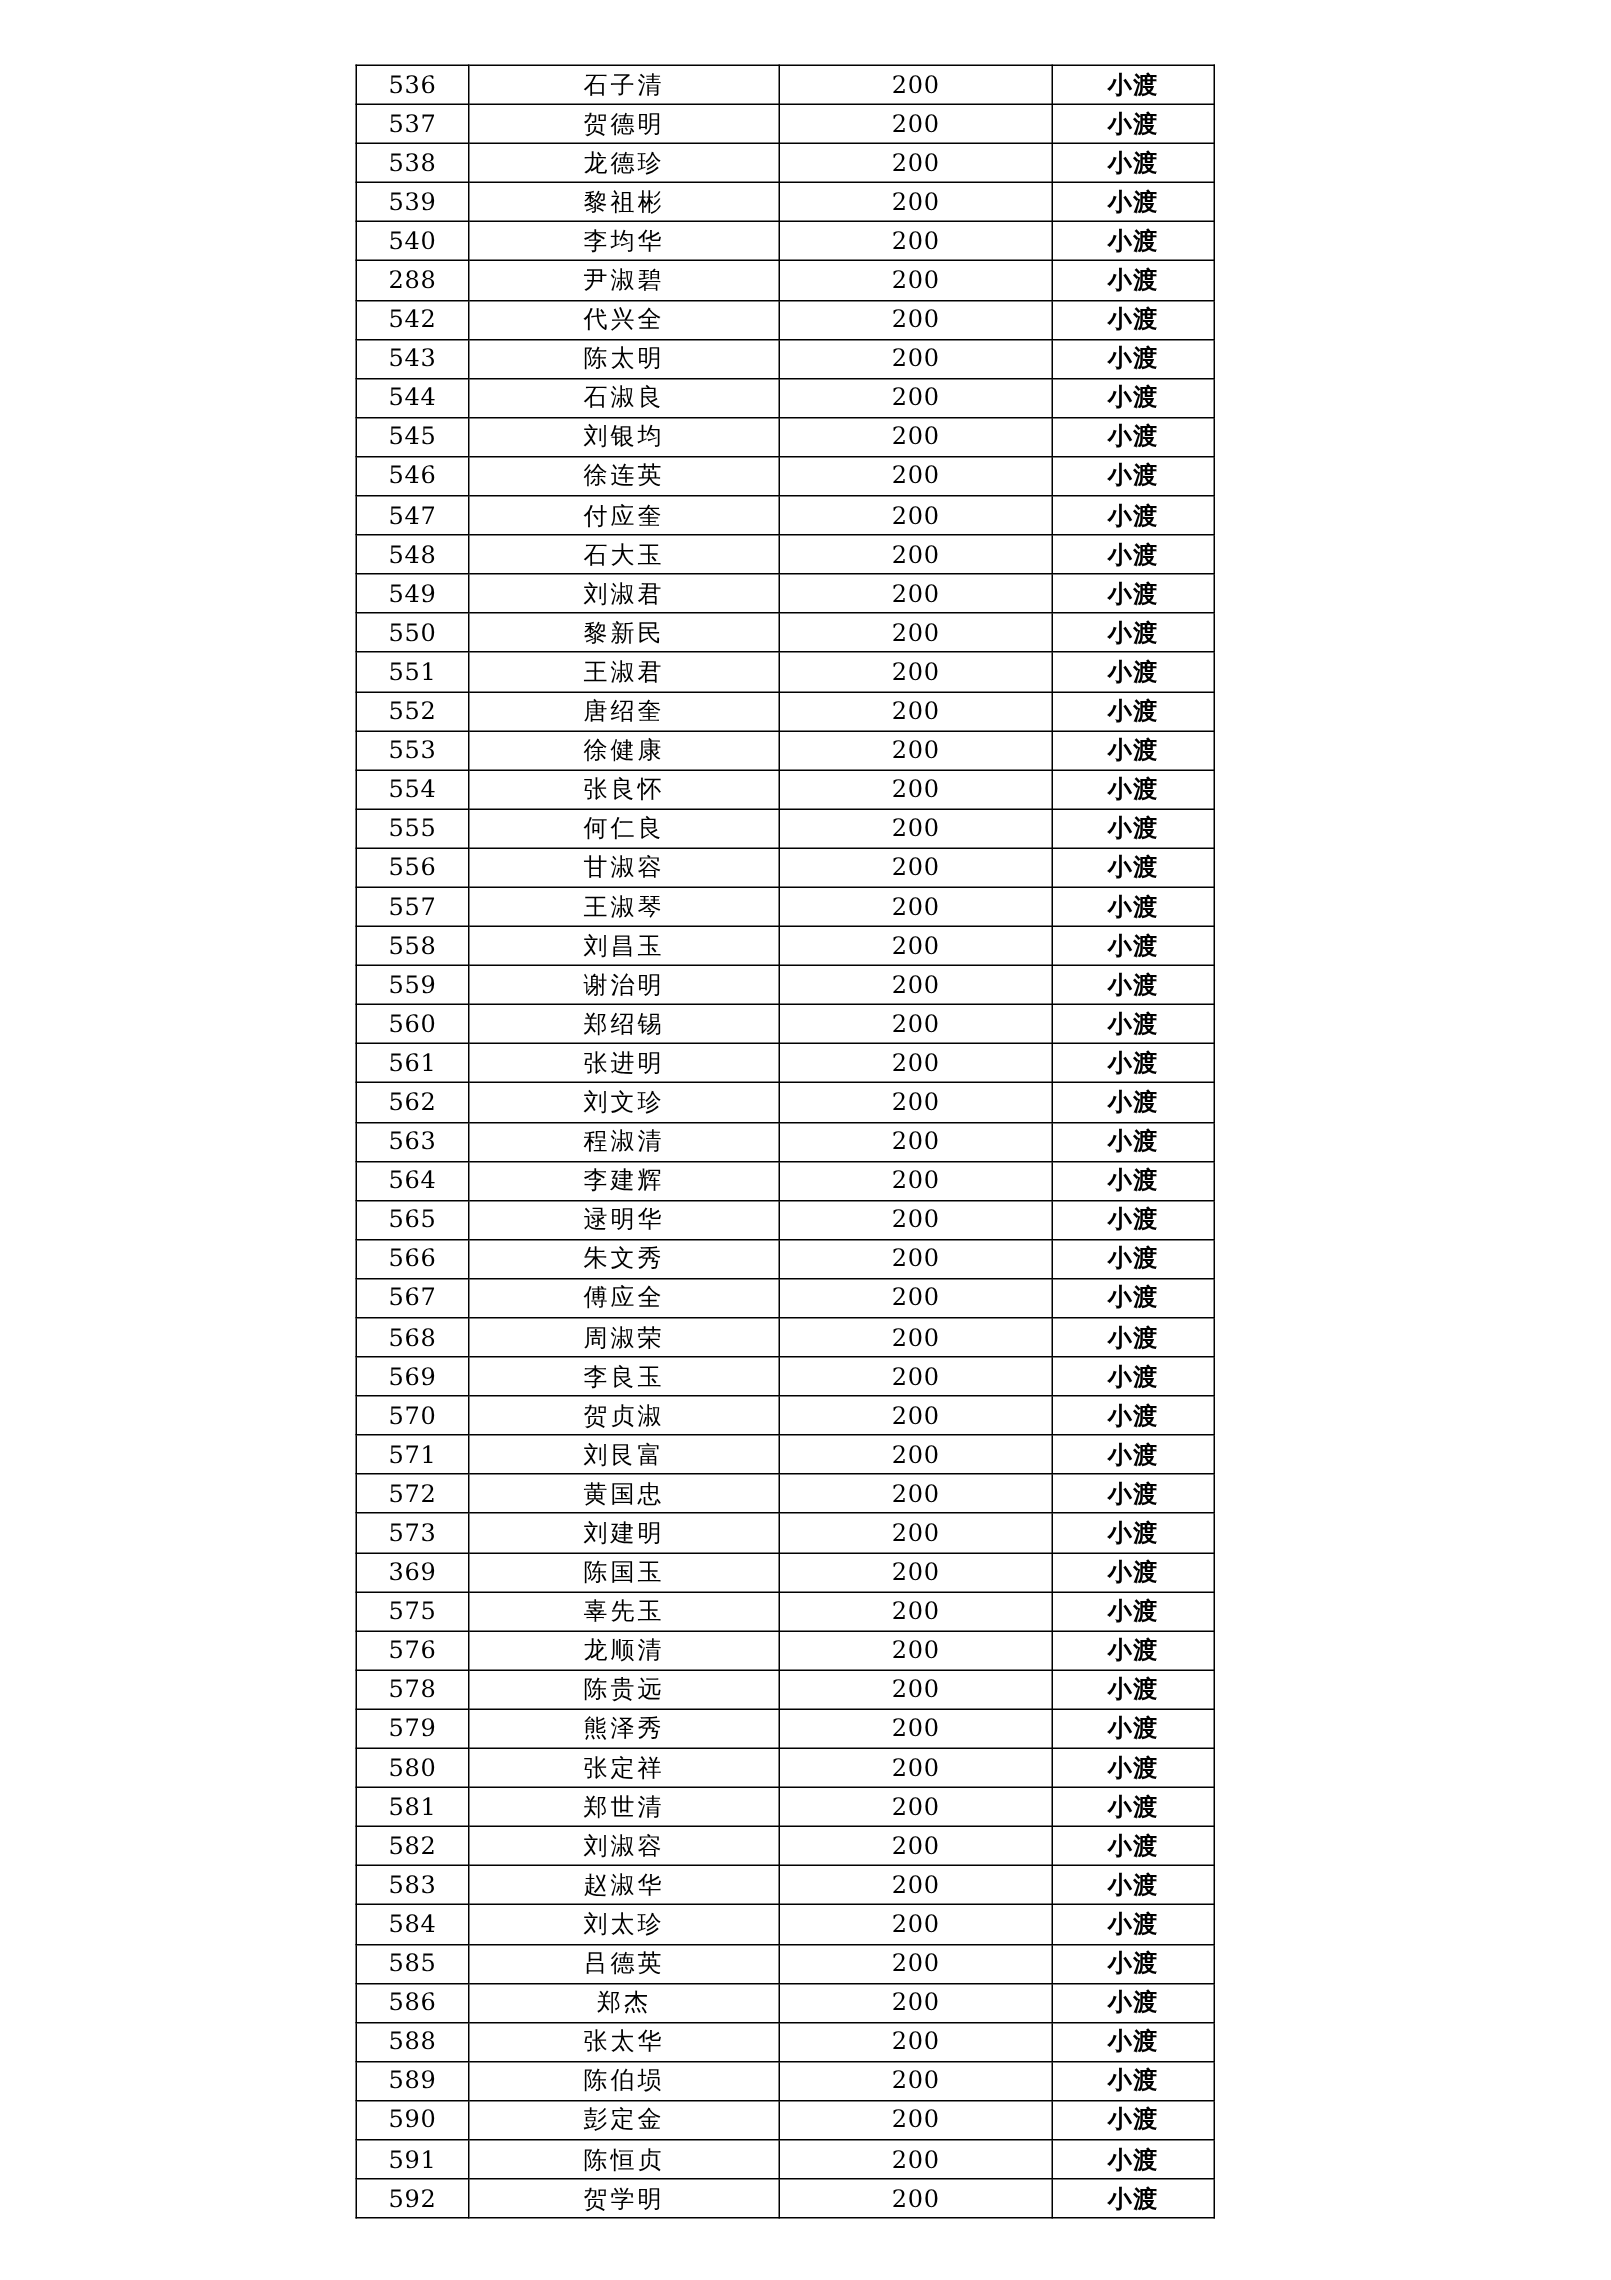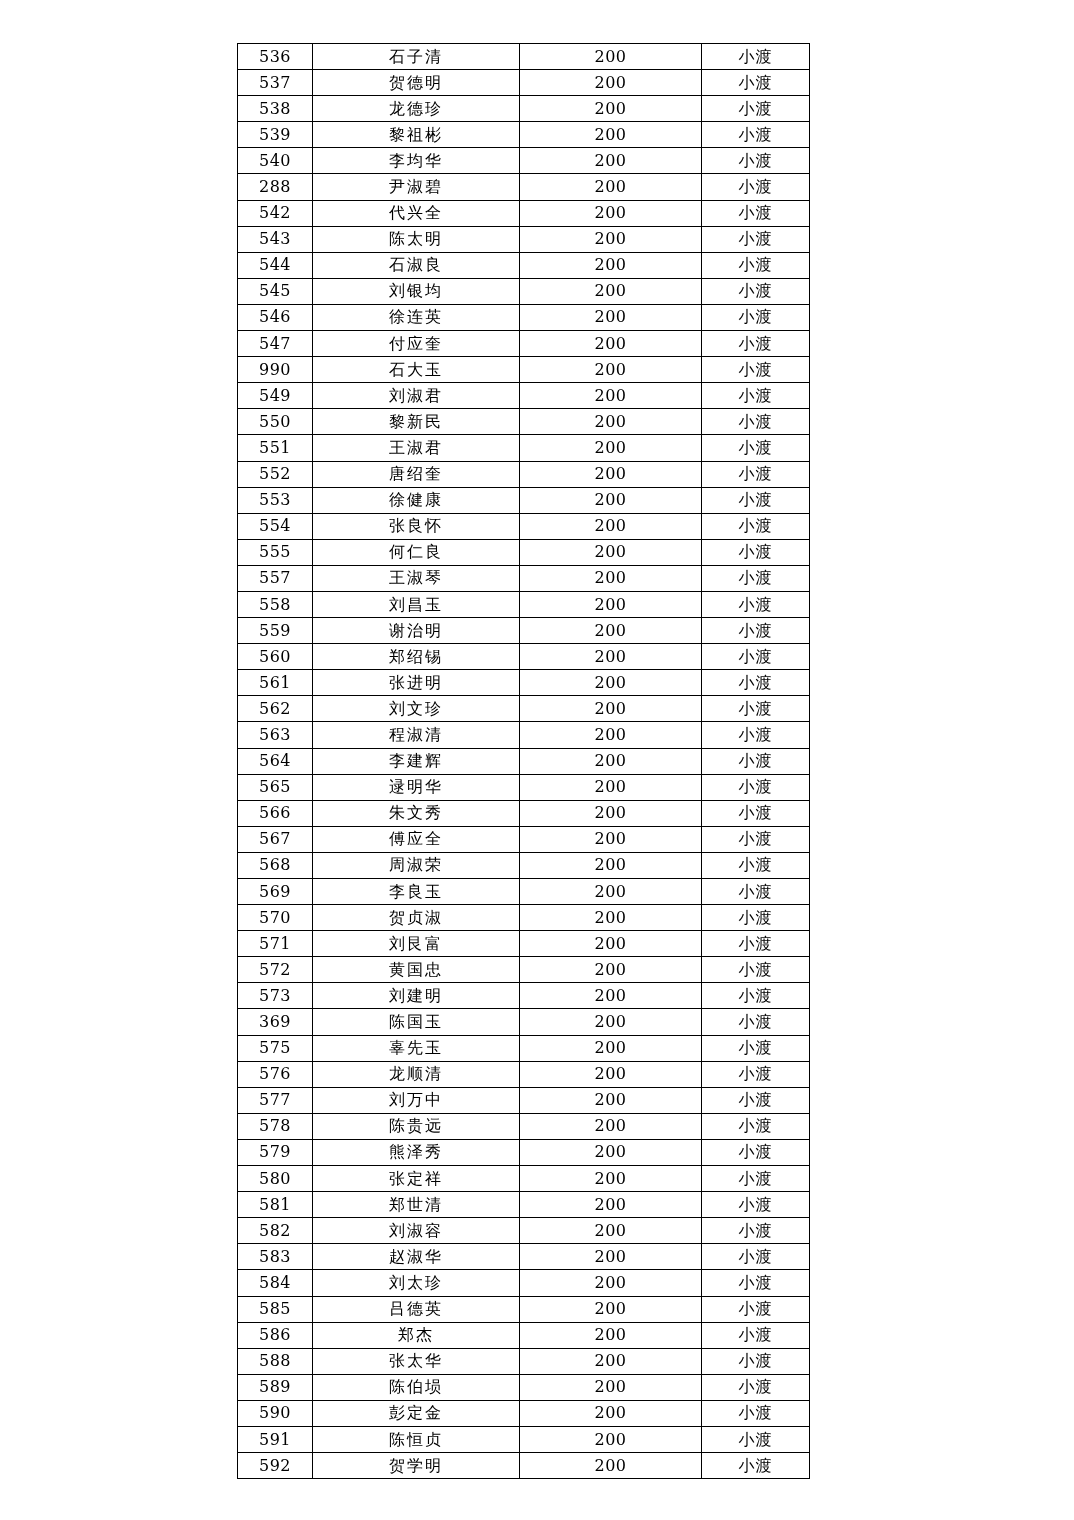--- a/index.html
+++ b/index.html
@@ -40,21 +40,21 @@
     white-space: nowrap;
   }
   col.c-id { width: 75px; }
   col.c-name { width: 207px; }
   col.c-amount { width: 182px; }
   col.c-place { width: 108px; }
 
   td.cell-id { font-size: 17px; letter-spacing: 0.5px; }
   td.cell-name { font-size: 17px; letter-spacing: 2px; }
   td.cell-amount { font-size: 16px; letter-spacing: 0.5px; }
-  td.cell-place { font-size: 17px; letter-spacing: 1px; }
+  td.cell-place { font-size: 17px; letter-spacing: 1px; font-weight: bold; }
 </style>
 </head>
 <body>
 
 <div class="page">
   <div class="table-wrap">
     <table class="data">
       <colgroup>
         <col class="c-id">
         <col class="c-name">
@@ -128,21 +128,21 @@
             <td class="cell-amount">200</td>
             <td class="cell-place">小渡</td>
           </tr>
           <tr>
             <td class="cell-id">547</td>
             <td class="cell-name">付应奎</td>
             <td class="cell-amount">200</td>
             <td class="cell-place">小渡</td>
           </tr>
           <tr>
-            <td class="cell-id">990</td>
+            <td class="cell-id">548</td>
             <td class="cell-name">石大玉</td>
             <td class="cell-amount">200</td>
             <td class="cell-place">小渡</td>
           </tr>
           <tr>
             <td class="cell-id">549</td>
             <td class="cell-name">刘淑君</td>
             <td class="cell-amount">200</td>
             <td class="cell-place">小渡</td>
           </tr>
@@ -176,20 +176,26 @@
             <td class="cell-amount">200</td>
             <td class="cell-place">小渡</td>
           </tr>
           <tr>
             <td class="cell-id">555</td>
             <td class="cell-name">何仁良</td>
             <td class="cell-amount">200</td>
             <td class="cell-place">小渡</td>
           </tr>
           <tr>
+            <td class="cell-id">556</td>
+            <td class="cell-name">甘淑容</td>
+            <td class="cell-amount">200</td>
+            <td class="cell-place">小渡</td>
+          </tr>
+          <tr>
             <td class="cell-id">557</td>
             <td class="cell-name">王淑琴</td>
             <td class="cell-amount">200</td>
             <td class="cell-place">小渡</td>
           </tr>
           <tr>
             <td class="cell-id">558</td>
             <td class="cell-name">刘昌玉</td>
             <td class="cell-amount">200</td>
             <td class="cell-place">小渡</td>
@@ -292,26 +298,20 @@
           </tr>
           <tr>
             <td class="cell-id">575</td>
             <td class="cell-name">辜先玉</td>
             <td class="cell-amount">200</td>
             <td class="cell-place">小渡</td>
           </tr>
           <tr>
             <td class="cell-id">576</td>
             <td class="cell-name">龙顺清</td>
-            <td class="cell-amount">200</td>
-            <td class="cell-place">小渡</td>
-          </tr>
-          <tr>
-            <td class="cell-id">577</td>
-            <td class="cell-name">刘万中</td>
             <td class="cell-amount">200</td>
             <td class="cell-place">小渡</td>
           </tr>
           <tr>
             <td class="cell-id">578</td>
             <td class="cell-name">陈贵远</td>
             <td class="cell-amount">200</td>
             <td class="cell-place">小渡</td>
           </tr>
           <tr>

